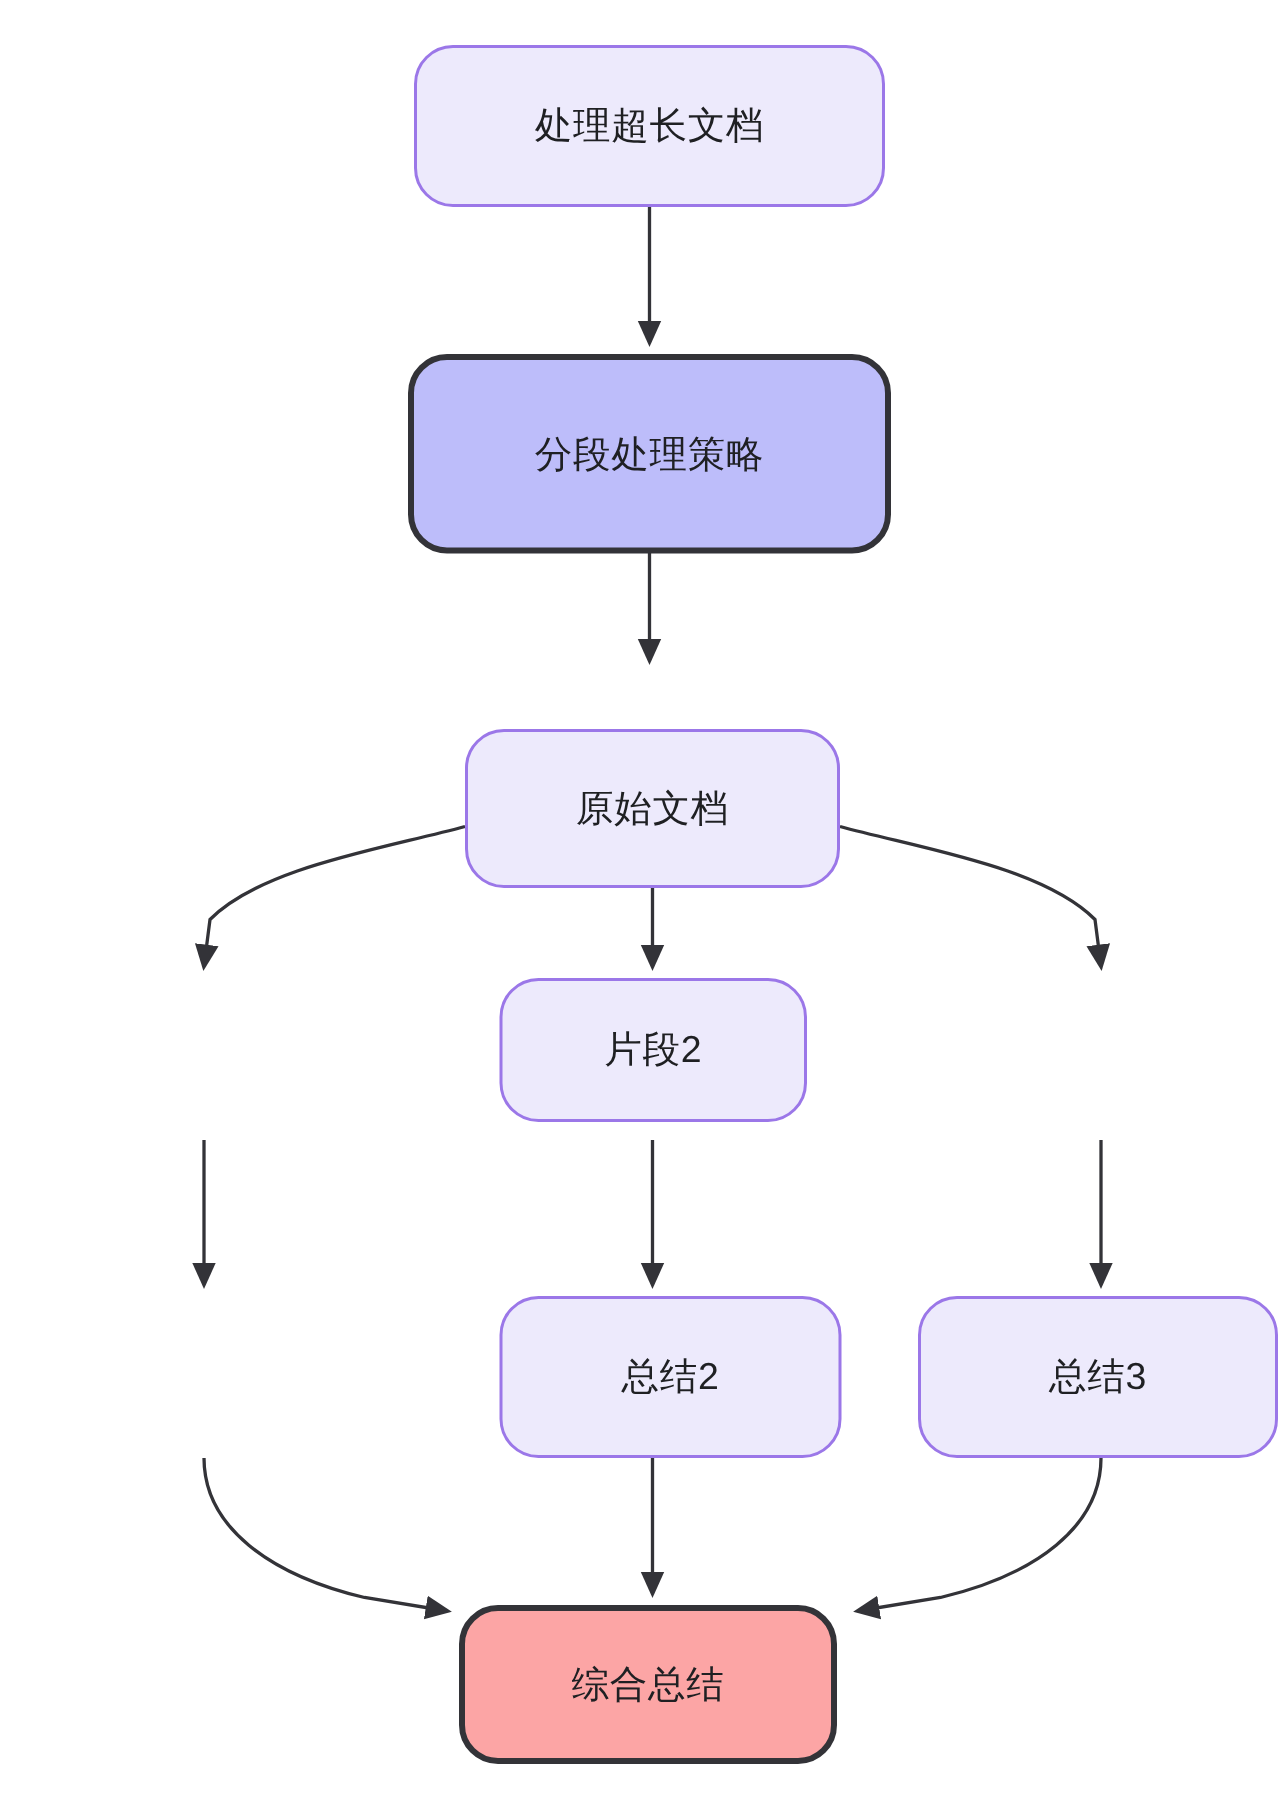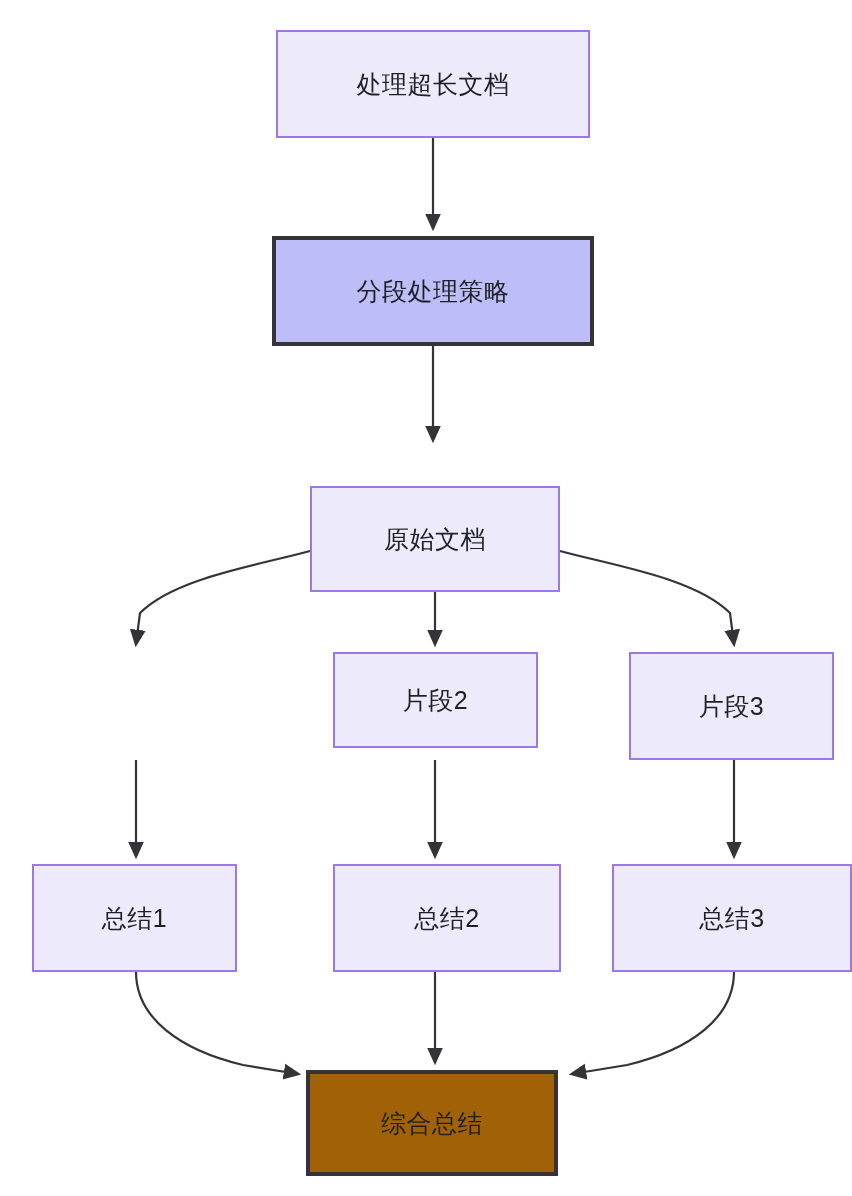--- a/index.html
+++ b/index.html
@@ -25,38 +25,39 @@
     height: 1196px;
   }
   .node {
     position: absolute;
     box-sizing: border-box;
     display: flex;
     align-items: center;
     justify-content: center;
     text-align: right;
     z-index: 2;
+    border-radius: 26px;
   }
   .node-label {
     font-size: 25px;
     line-height: 1.2;
     color: #1f2023;
     letter-spacing: 0.5px;
     white-space: nowrap;
   }
   .node.plain {
     background: #EDEAFC;
     border: 2px solid #9B77E8;
   }
   .node.highlight {
     background: #BDBDFA;
     border: 4px solid #333338;
   }
   .node.result {
-    background: #a16207;
+    background: #fca5a5;
     border: 4px solid #333338;
   }
 </style>
 </head>
 <body>
 
 <div id="diagram-root">
 
   <svg id="edge-layer" viewBox="0 0 852 1196" width="852" height="1196" xmlns="http://www.w3.org/2000/svg">
     <defs>
@@ -77,40 +78,34 @@
       <path d="M136,972 C136,1018 180,1050 243,1065 L298,1074"></path>
       <path d="M435,972 L435,1062"></path>
       <path d="M734,972 C734,1018 690,1050 627,1065 L572,1074"></path>
     </g>
   </svg>
 
   <div class="node plain" style="left:276px; top:30px; width:314px; height:108px;">
     <span class="node-label">处理超长文档</span>
   </div>
 
-  <div class="node highlight" style="left:272px; top:236px; width:322px; height:110px;">
+  <div class="node highlight" style="left:272px; top:236px; width:322px; height:133px;">
     <span class="node-label">分段处理策略</span>
   </div>
 
   <div class="node plain" style="left:310px; top:448px; width:250px; height:106px;margin-top:38px;">
     <span class="node-label">原始文档</span>
   </div>
 
 
   <div class="node plain" style="left:333px; top:652px; width:205px; height:96px;">
     <span class="node-label">片段2</span>
   </div>
 
-  <div class="node plain" style="left:629px; top:652px; width:205px; height:108px;">
-    <span class="node-label">片段3</span>
-  </div>
 
-  <div class="node plain" style="left:32px; top:864px; width:205px; height:108px;">
-    <span class="node-label">总结1</span>
-  </div>
 
   <div class="node plain" style="left:333px; top:864px; width:228px; height:108px;">
     <span class="node-label">总结2</span>
   </div>
 
   <div class="node plain" style="left:612px; top:864px; width:240px; height:108px;">
     <span class="node-label">总结3</span>
   </div>
 
   <div class="node result" style="left:306px; top:1070px; width:252px; height:106px;">

